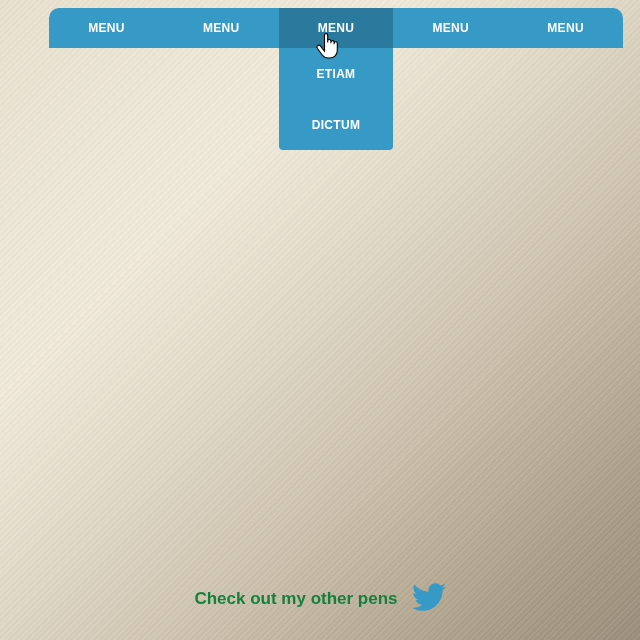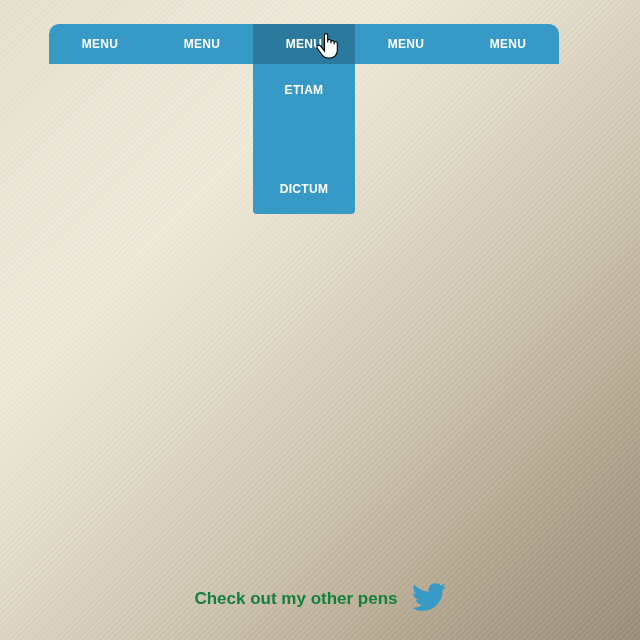--- a/index.html
+++ b/index.html
@@ -22,23 +22,23 @@
         #d8cfbd 55%,
         #c8bda8 68%,
         #b6a992 80%,
         #a79a85 90%,
         #9a8e7b 100%
       );
     position: relative;
   }
   .nav {
     position: absolute;
-    top: 24px;
+    top: 8px;
     left: 49px;
-    width: 510px;
+    width: 574px;
     height: 40px;
     background: #3799c6;
     border-top-left-radius: 10px;
     border-top-right-radius: 10px;
     display: flex;
   }
   .nav-item {
     flex: 1 1 0;
     position: relative;
     display: flex;
@@ -59,21 +59,20 @@
   .dropdown {
     position: absolute;
     top: 40px;
     left: 0;
     width: 100%;
     background: #3799c6;
     display: flex;
     flex-direction: column;
     border-bottom-left-radius: 4px;
     border-bottom-right-radius: 4px;
-    gap: 48px;
   }
   .dropdown-item {
     height: 51px;
     display: flex;
     align-items: center;
     justify-content: center;
     color: #ffffff;
     font-size: 12px;
     font-weight: bold;
     letter-spacing: 0.3px;

